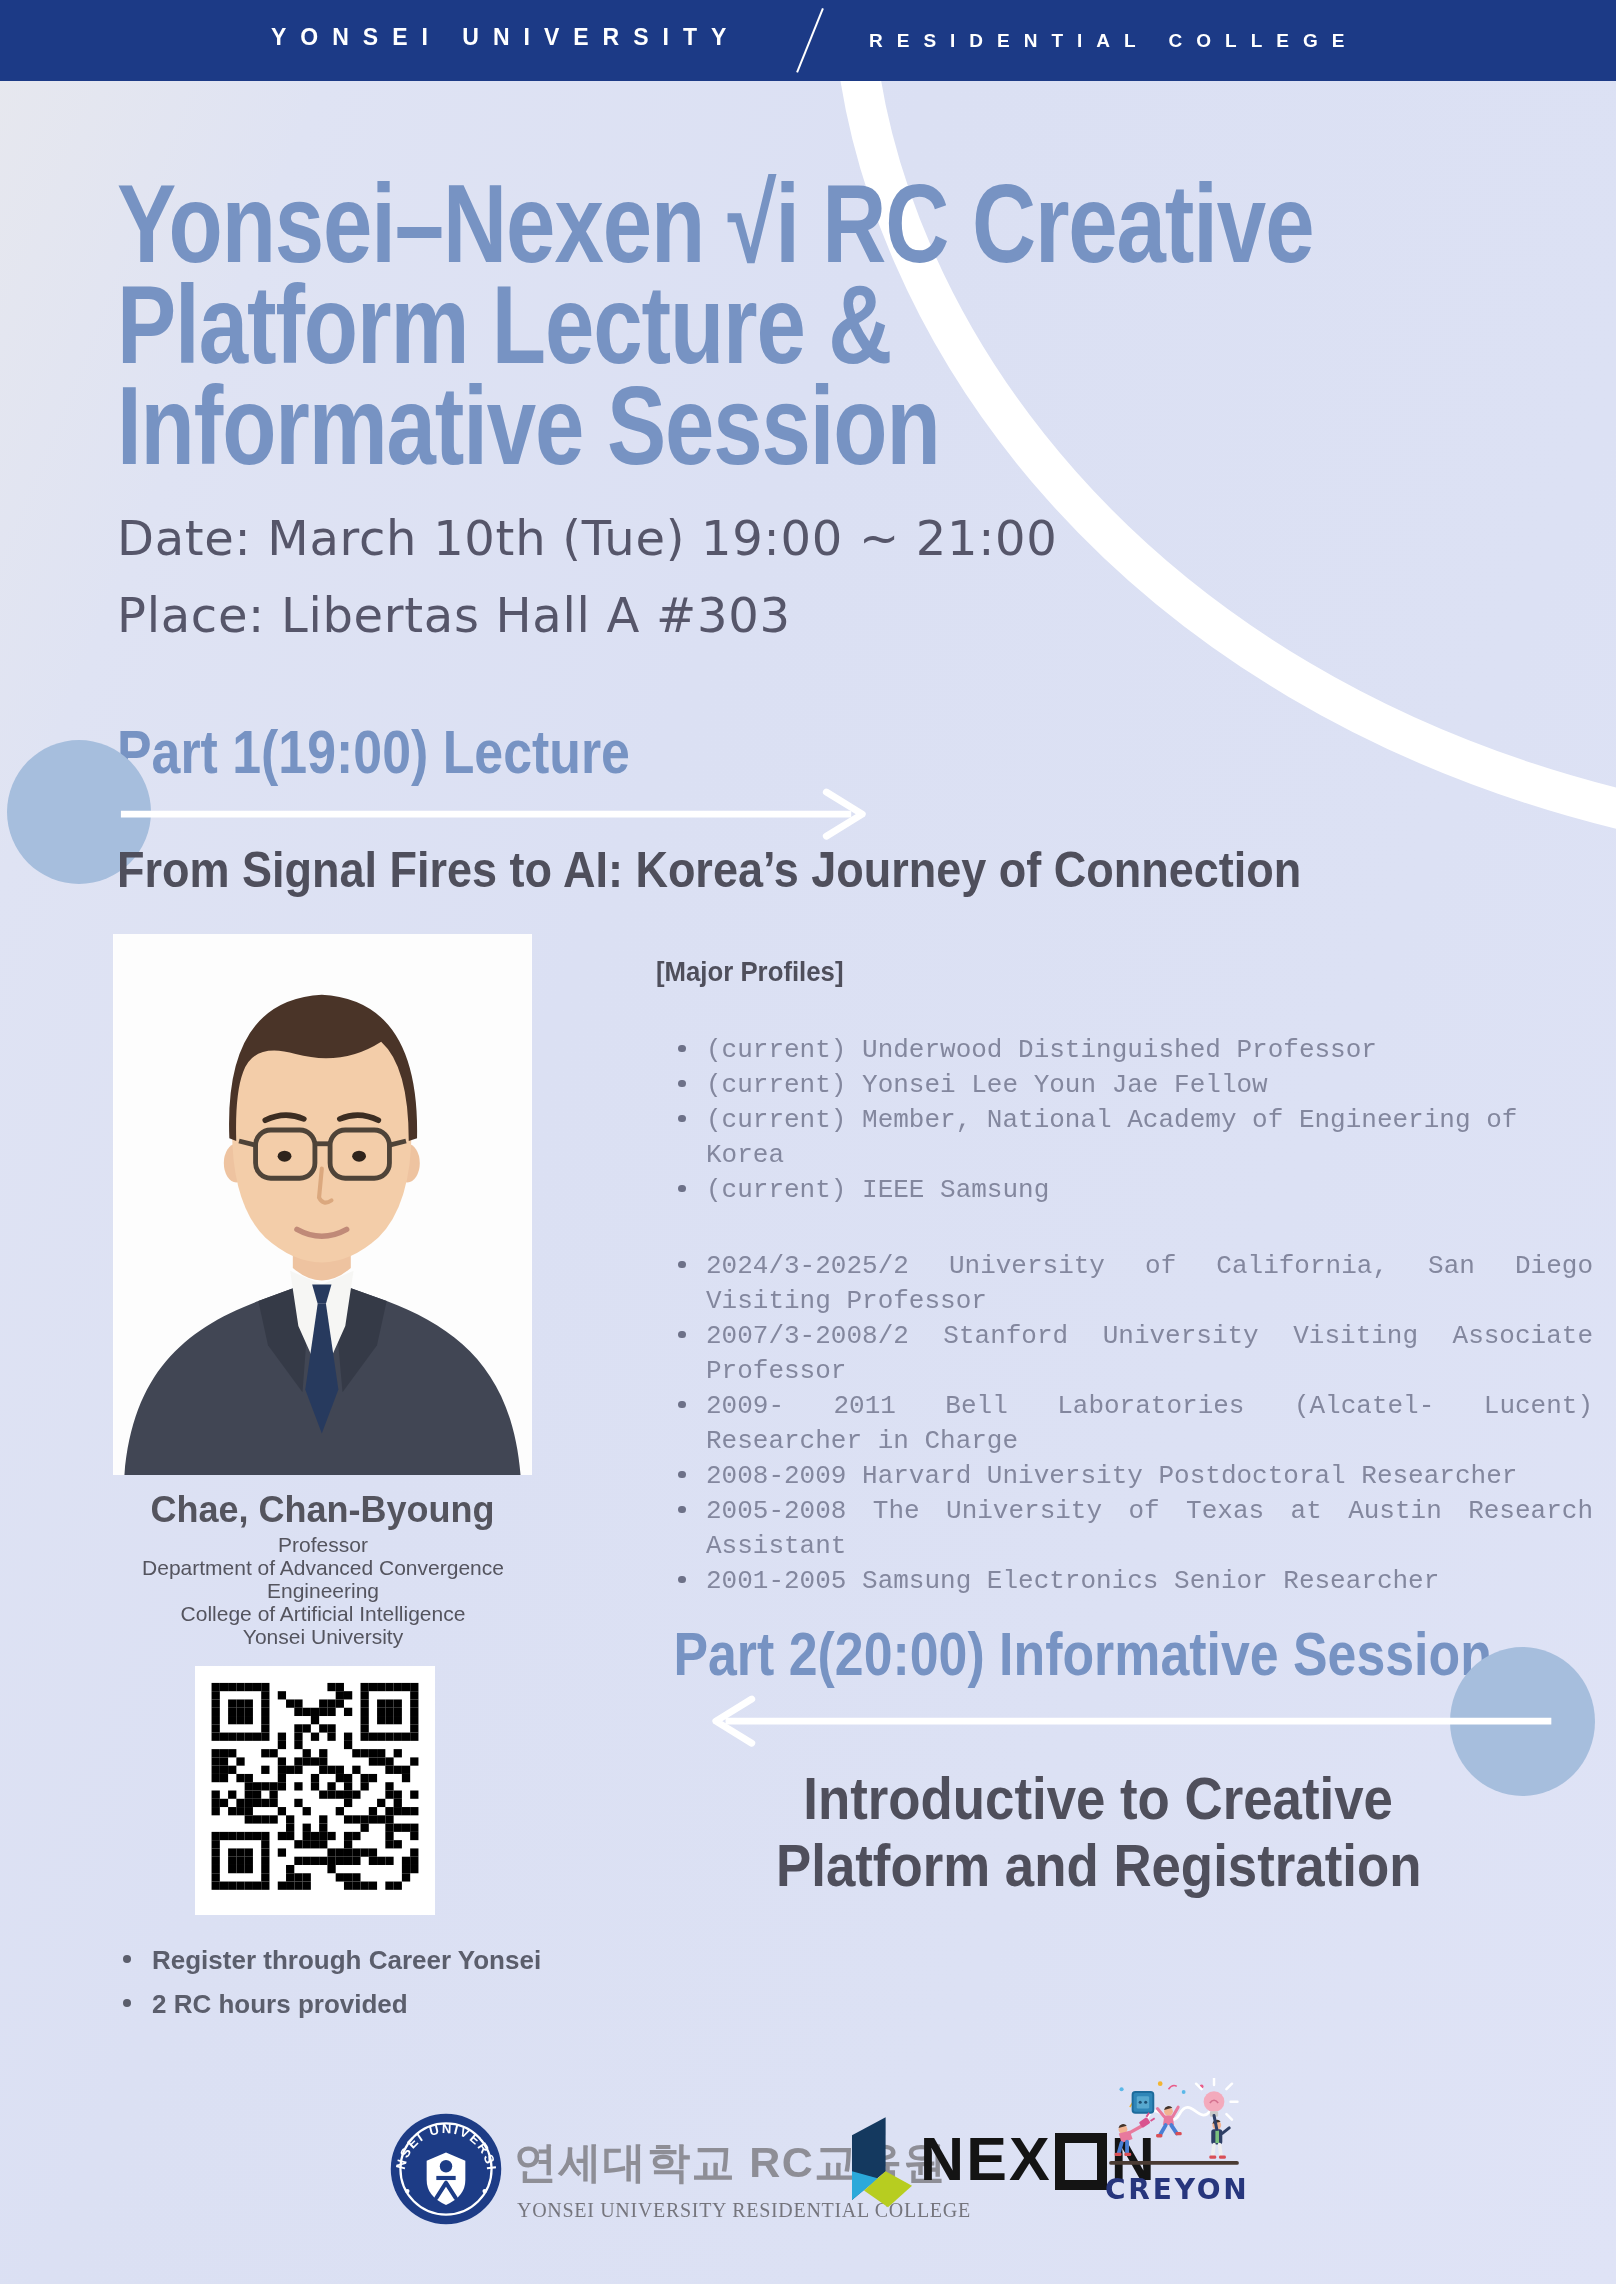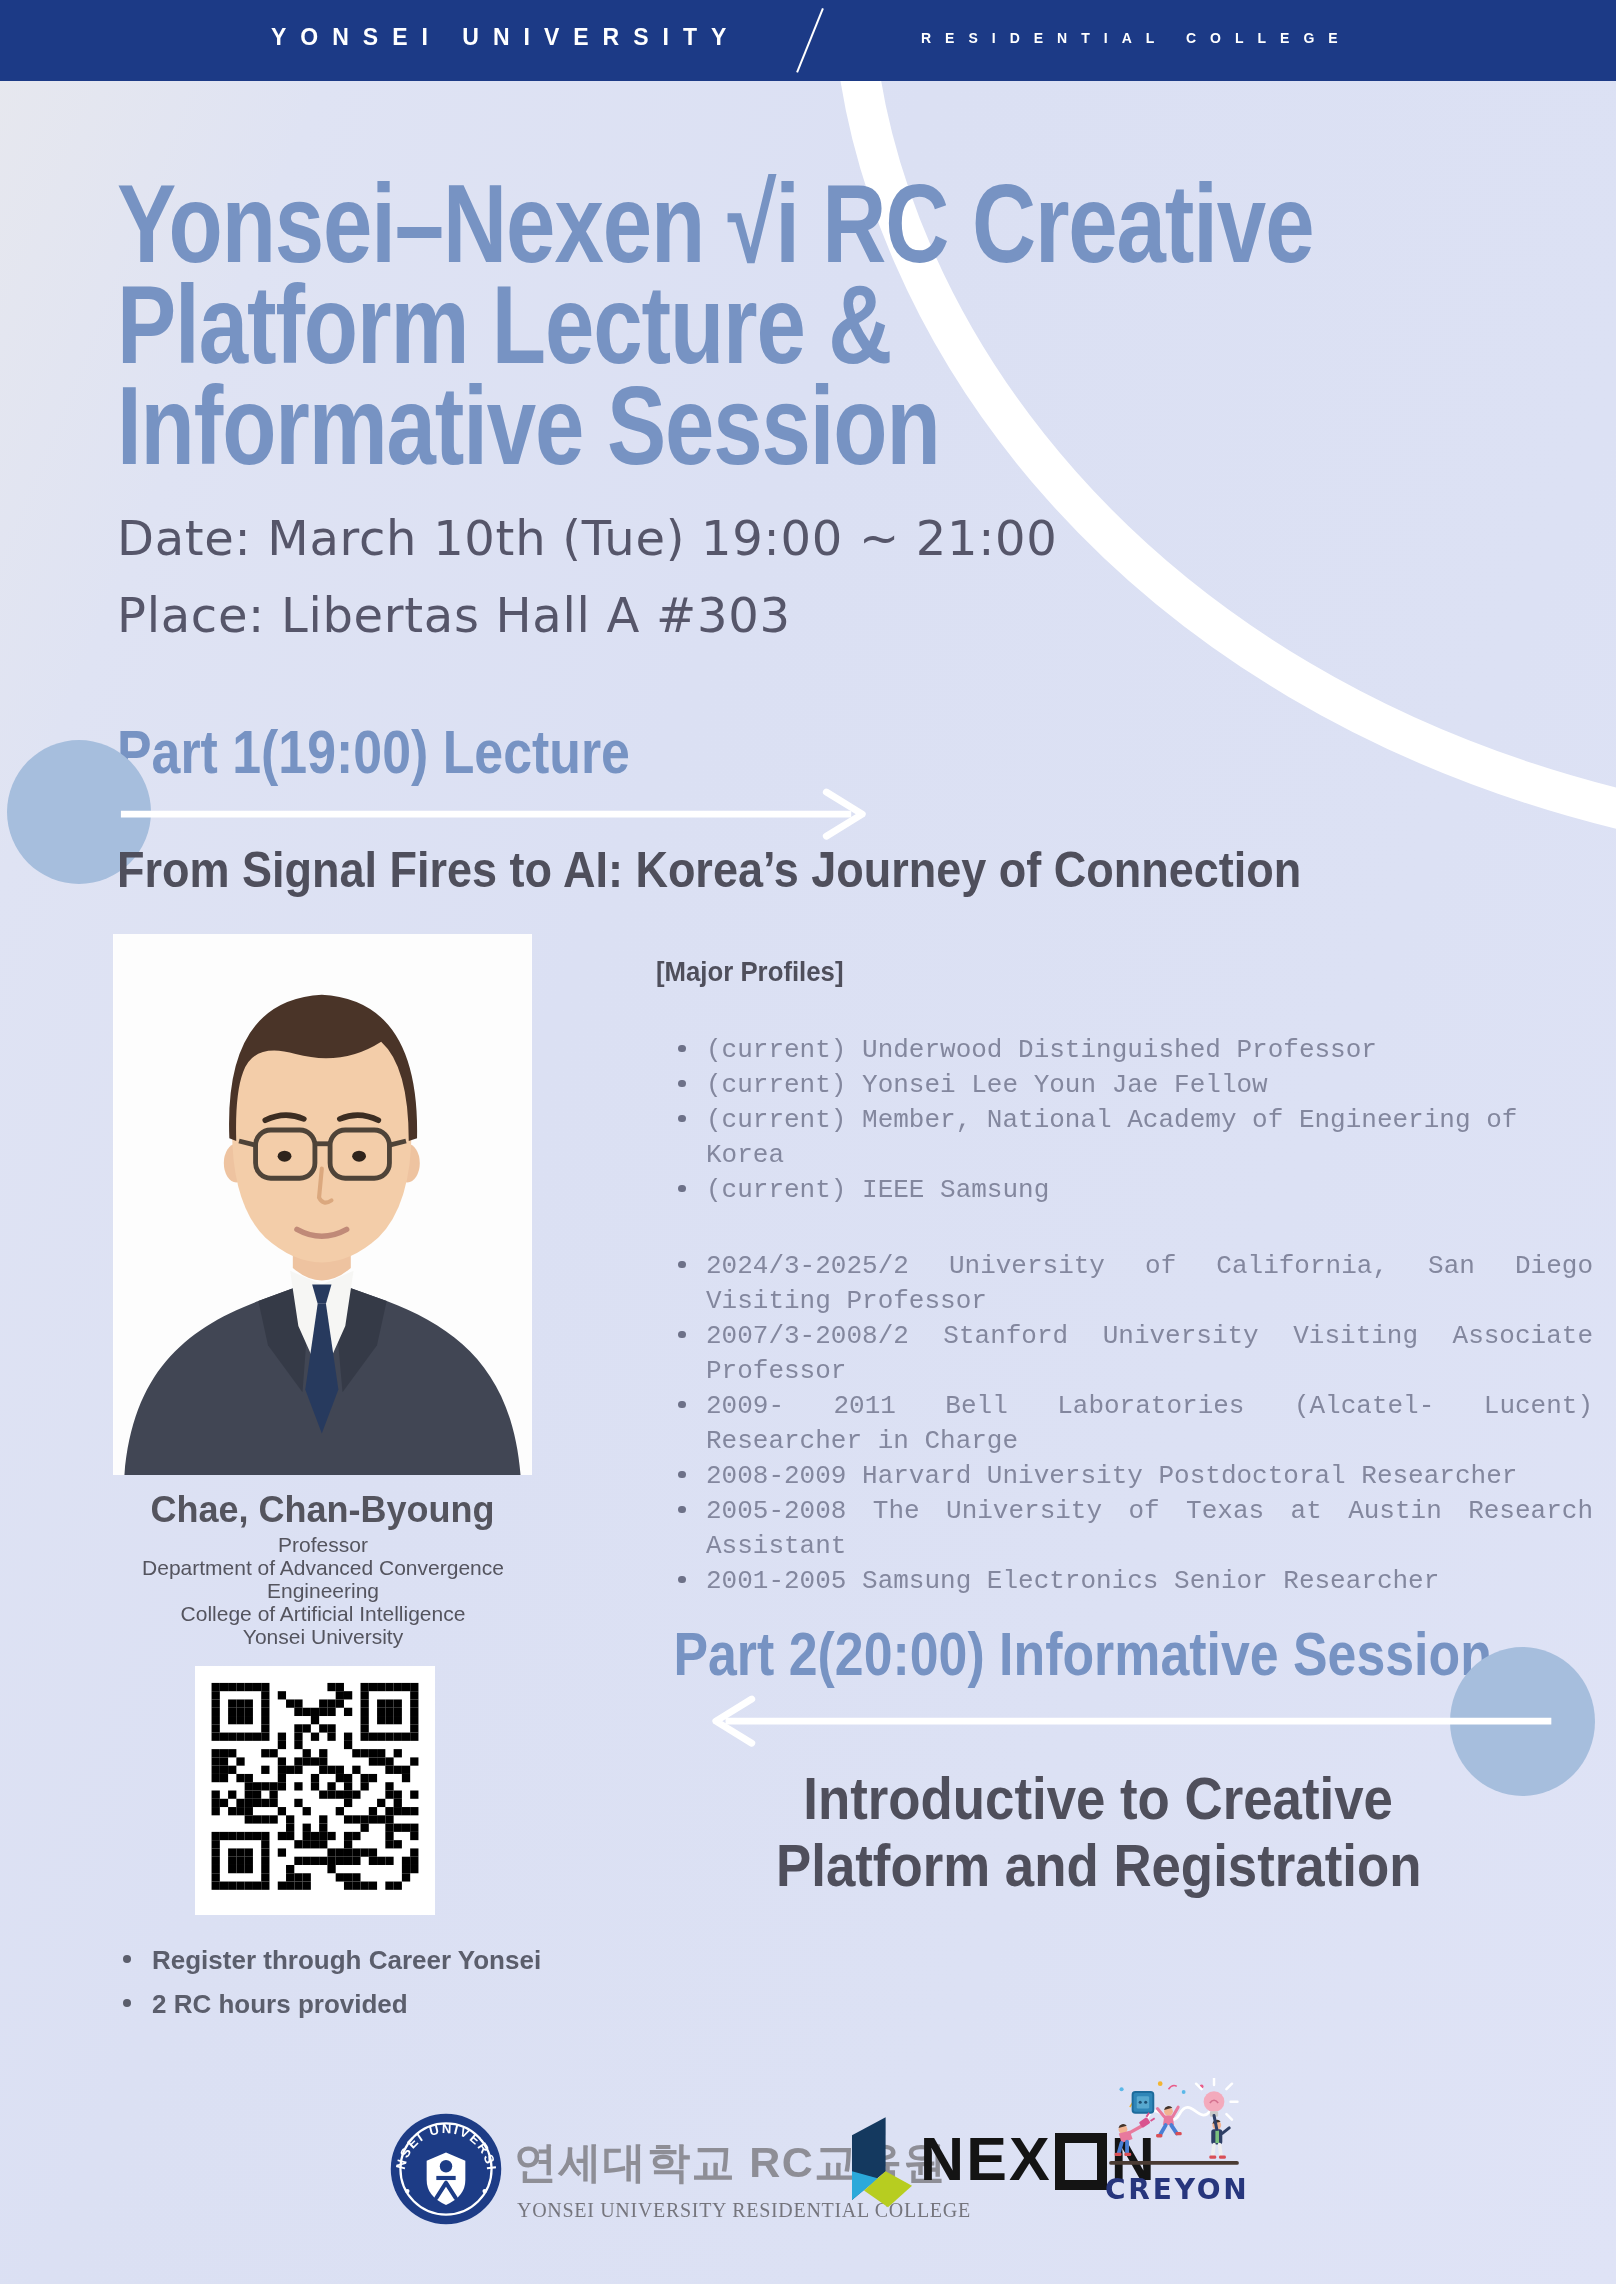--- a/index.html
+++ b/index.html
@@ -7,21 +7,21 @@
   .poster{position:absolute;inset:0;width:1616px;height:2284px;overflow:hidden;
     background:linear-gradient(112deg,#e7e8ee 0%,#dfe3f3 14%,#dbe0f3 38%,#dce1f4 70%,#dfe3f6 100%);}
   .abs{position:absolute;}
   .cond{display:inline-block;transform:scaleX(0.85);transform-origin:0 50%;white-space:nowrap;}
   .cond-r{display:inline-block;transform:scaleX(0.85);transform-origin:100% 50%;white-space:nowrap;}
 
   
   .header{left:0;top:0;width:1616px;height:81px;background:#1c3a86;}
   .header .lbl{position:absolute;color:#ffffff;font-weight:700;white-space:nowrap;}
   .hdr-left{left:271px;top:23.5px;font-size:23px;letter-spacing:14px;}
-  .hdr-right{left:921px;top:30px;font-size:14px;letter-spacing:14px;text-align:center;}
+  .hdr-right{left:869px;top:30px;font-size:19px;letter-spacing:14px;text-align:center;}
   .hdr-slash{left:809px;top:5.5px;width:2.1px;height:69px;background:#ffffff;transform:rotate(22deg);}
 
   
   svg.deco{left:0;top:0;pointer-events:none;}
 
   
   .title{left:117px;top:174px;color:#7793c3;font-weight:700;font-size:111px;line-height:101px;letter-spacing:-1.4px;}
   .title .cond{transform:scaleX(0.80);}
 
   .dateplace{left:117px;top:500px;color:#56566a;font-size:48px;line-height:77px;font-family:"DejaVu Sans",sans-serif;letter-spacing:0.7px;}

